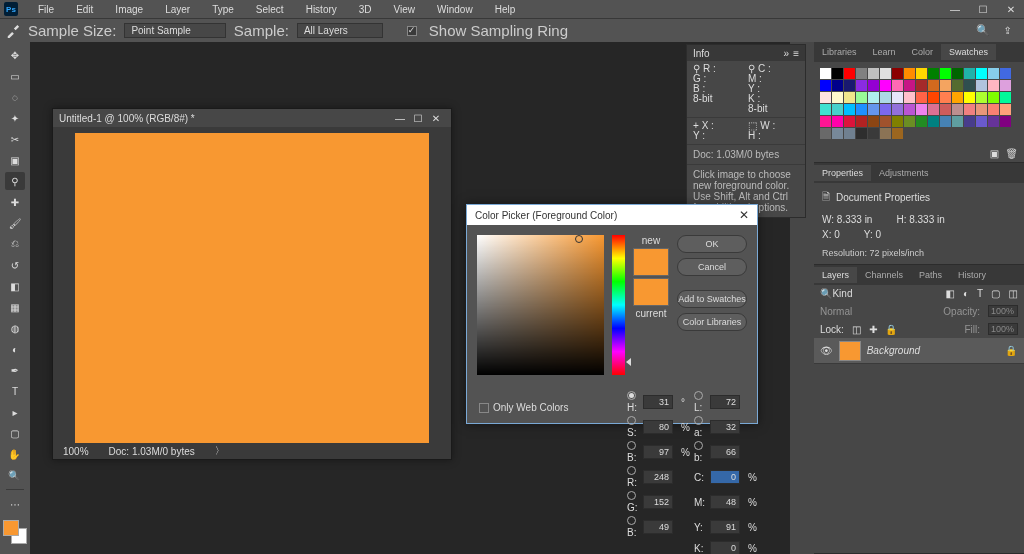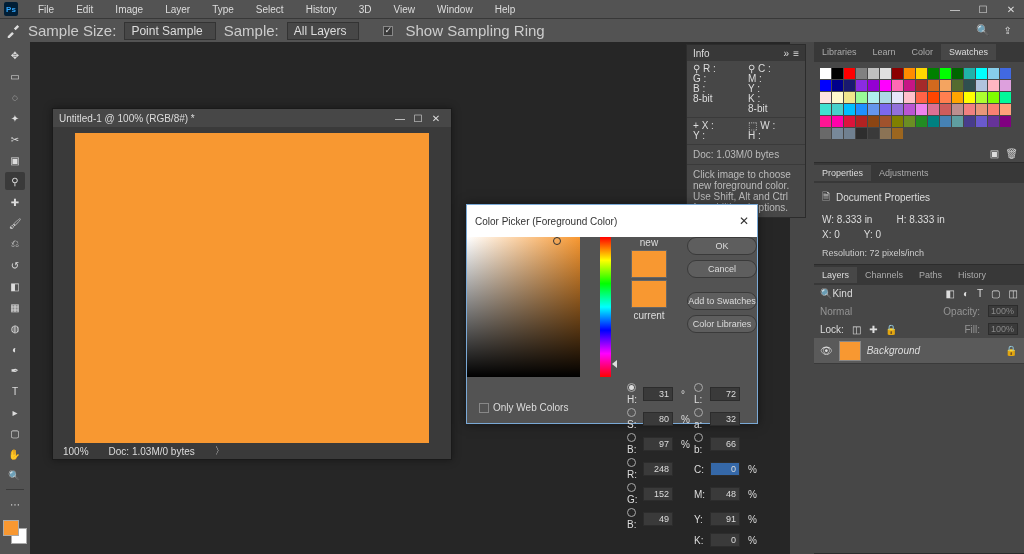--- a/index.html
+++ b/index.html
@@ -4,21 +4,21 @@
 <style>
 *{box-sizing:border-box;margin:0;padding:0;font-family:"Segoe UI",Tahoma,sans-serif;font-size:10px;color:#ddd;user-select:none}
 body{background:#323232;width:1024px;height:554px;overflow:hidden;position:relative}
 .menubar{height:18px;background:#535353;display:flex;align-items:center;padding:0 4px;gap:10px}
 .menubar .logo{width:14px;height:14px;background:#001e36;border-radius:2px;display:flex;align-items:center;justify-content:center;color:#31a8ff;font-weight:bold;font-size:8px;margin-right:4px}
 .menubar .mi{padding:2px 6px}
 .menubar .spacer{flex:1}
 .menubar .wbtn{width:18px;text-align:center;font-size:10px}
 .optbar{height:24px;background:#535353;border-top:1px solid #383838;display:flex;align-items:center;padding:0 6px;gap:8px}
 .optbar .eyedrop{width:14px;height:14px}
-.optbar select,.optbar .sel{background:#474747;border:1px solid #333;padding:1px 12px 1px 6px;font-size:12px;color:#ddd;position:relative}
+.optbar select,.optbar .sel{background:#474747;border:1px solid #333;padding:1px 34px 1px 6px;font-size:10px;color:#ddd;position:relative}
 .optbar .lbl{font-size:15px;color:#ccc}
 .optbar .chk{width:10px;height:10px;border:1px solid #888;display:inline-block;margin-right:4px;background:#3a3a3a;position:relative}
 .optbar .chk::after{content:"✓";position:absolute;top:-2px;left:0;font-size:9px;color:#ddd}
 .main{display:flex;height:512px}
 .toolbar{width:30px;background:#535353;display:flex;flex-direction:column;align-items:center;padding:4px 0;gap:3px}
 .toolbar .tool{width:20px;height:18px;display:flex;align-items:center;justify-content:center;border-radius:2px}
 .toolbar .tool.active{background:#3a3a3a}
 .toolbar .divider{width:18px;height:1px;background:#3a3a3a;margin:2px 0}
 .toolbar .colorwells{position:relative;width:24px;height:24px;margin-top:4px}
 .toolbar .fg{position:absolute;width:16px;height:16px;border:1px solid #aaa;top:0;left:0}
@@ -42,25 +42,25 @@
 .proprow,.proprow{display:flex;gap:24px;font-size:9px;color:#ccc;padding:2px 0}
 .layers .layerrow{display:flex;align-items:center;height:26px;padding:0 6px;gap:6px;background:#5a5a5a;border-bottom:1px solid #3a3a3a}
 .layers .thumb{width:22px;height:20px;border:1px solid #888}
 .info-panel{position:absolute;top:44px;right:218px;width:120px;background:#474747;border:1px solid #2c2c2c;font-size:8px}
 .info-panel .hdr{height:16px;background:#383838;display:flex;align-items:center;padding:0 6px}
 .info-panel .hdr .spacer{flex:1}
 .info-panel .row{display:flex;padding:3px 6px;gap:4px}
 .info-panel .col{flex:1;line-height:10px;color:#bbb}
 .info-panel .hint{padding:4px 6px;color:#bbb;line-height:11px;border-top:1px solid #3a3a3a}
 .dialog{position:absolute;background:#535353;border:1px solid #7aa9d6;box-shadow:0 0 10px rgba(0,0,0,.5)}
-.dialog .titlebar{height:32px;background:#fff;color:#333;display:flex;align-items:center;padding:0 8px;font-size:10px}
+.dialog .titlebar{height:20px;background:#fff;color:#333;display:flex;align-items:center;padding:0 8px;font-size:10px}
 .dialog .titlebar span{color:#333}
 .dialog .titlebar .spacer{flex:1}
 .dialog .titlebar .close{color:#333;font-size:12px}
-.dialog .content{display:flex;gap:20px}
+.dialog .content{padding:10px;display:flex;gap:8px}
 .colourfield{width:140px;height:140px;position:relative;background:linear-gradient(to top,#000,transparent),linear-gradient(to right,#fff,#f89831)}
 .colourfield .marker{position:absolute;width:8px;height:8px;border:1px solid #333;border-radius:50%;transform:translate(-50%,-50%)}
 .hueslider{width:14px;height:140px;background:linear-gradient(to bottom,#f00,#ff0,#0f0,#0ff,#00f,#f0f,#f00);position:relative}
 .hueslider .arrow{position:absolute;right:-6px;width:0;height:0;border-top:4px solid transparent;border-bottom:4px solid transparent;border-right:5px solid #ddd;transform:translateY(-50%)}
 .dialog .swatchcol{display:flex;flex-direction:column;align-items:center;gap:2px;font-size:9px;color:#ccc}
 .dialog .sw{width:36px;height:28px;border:1px solid #666}
 .dialog .btncol{display:flex;flex-direction:column;gap:5px}
 .dialog .btncol button{background:#5e5e5e;border:1px solid #3a3a3a;border-radius:10px;padding:3px 0;width:70px;font-size:9px;color:#ddd}
 .dialog .fields{display:grid;grid-template-columns:auto 34px auto auto 34px auto;gap:3px 4px;align-items:center;font-size:9px;margin-top:6px;margin-left:160px}
 .dialog .fields input{width:30px;background:#3a3a3a;border:1px solid #2c2c2c;color:#ddd;font-size:9px;text-align:right;padding:1px 3px}

